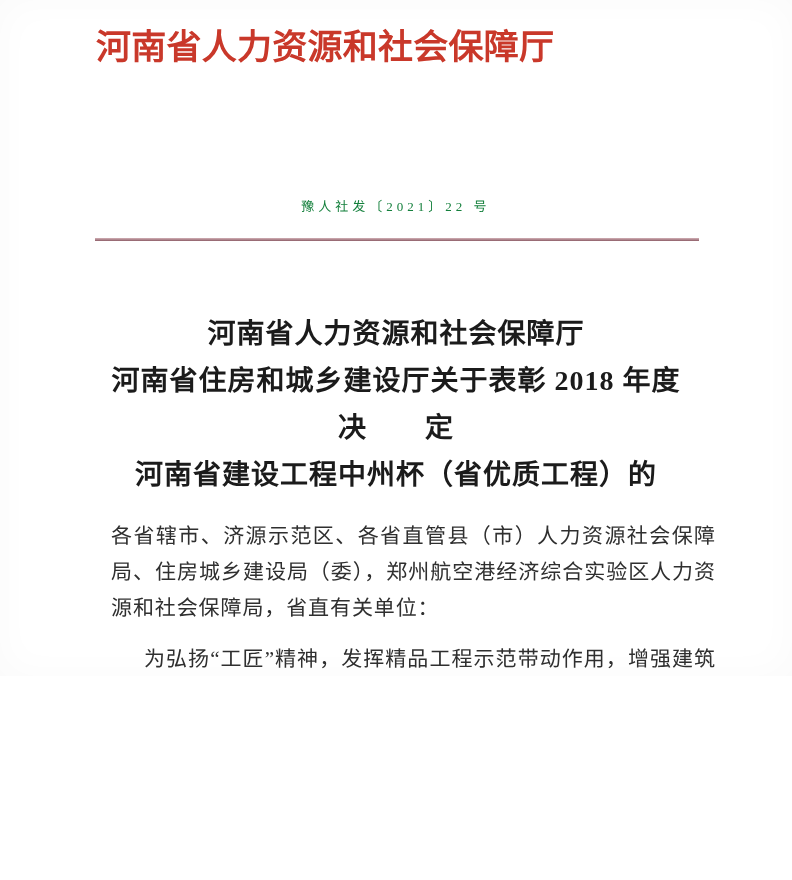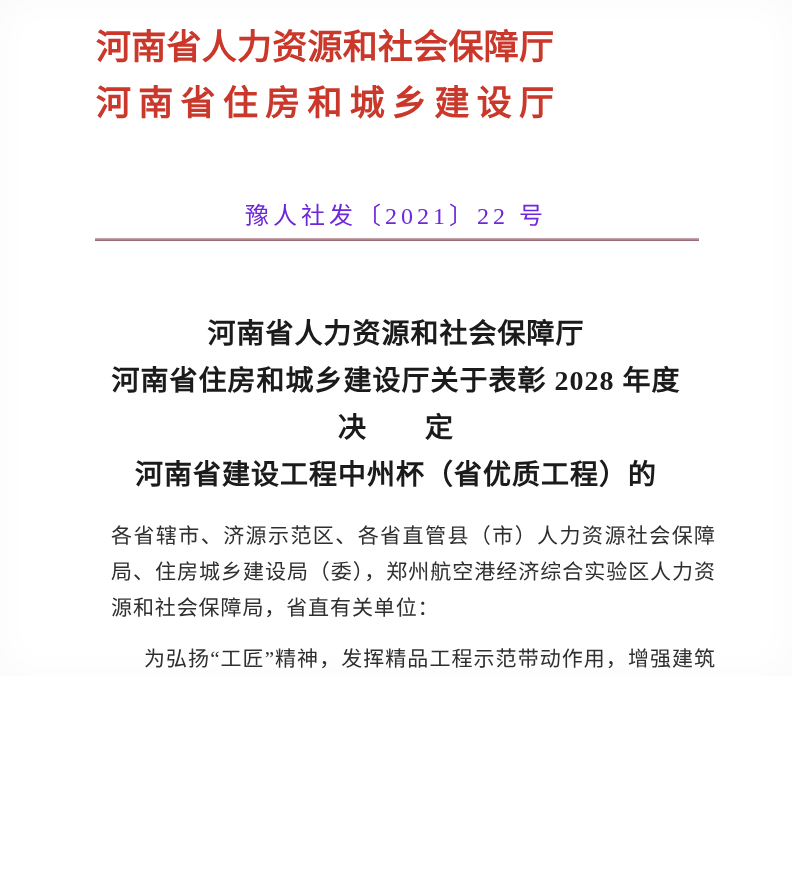--- a/index.html
+++ b/index.html
@@ -47,23 +47,23 @@
     white-space: nowrap;
   }
 
   
   .doc-number {
     position: absolute;
     top: 196px;
     left: 0;
     width: 100%;
     text-align: center;
-    font-size: 24px;
+    font-size: 13px;
     letter-spacing: 4px;
-    color: #6d28d9;
+    color: #15803d;
   }
 
   
   .red-rule {
     position: absolute;
     top: 238px;
     left: 95px;
     width: 604px;
     height: 3px;
     background: linear-gradient(to bottom, #d2b0b6, #8e5e68);
@@ -140,31 +140,30 @@
   }
 </style>
 </head>
 <body>
 
 <div class="page">
 
   <header class="letterhead">
     <div class="agency-names">
       <div class="agency-line">河南省人力资源和社会保障厅</div>
-      <div class="agency-line">河南省住房和城乡建设厅</div>
     </div>
   </header>
 
   <div class="doc-number">豫人社发〔2021〕22 号</div>
 
   <div class="red-rule"></div>
 
   <div class="doc-title">
     <div class="title-line">河南省人力资源和社会保障厅</div>
-    <div class="title-line">河南省住房和城乡建设厅关于表彰 2028 年度</div>
+    <div class="title-line">河南省住房和城乡建设厅关于表彰 2018 年度</div>
     <div class="title-line">决　　定</div>
     <div class="title-line">河南省建设工程中州杯（省优质工程）的</div>
   </div>
 
   <main class="body-text">
     <p class="addressee">各省辖市、济源示范区、各省直管县（市）人力资源社会保障局、住房城乡建设局（委），郑州航空港经济综合实验区人力资源和社会保障局，省直有关单位：</p>
     <p class="indented">为弘扬“工匠”精神，发挥精品工程示范带动作用，增强建筑企业创新力和竞争力，促进我省建筑业转型发展，提升工程质量整体水平，不断满足人民群众对美好生活的向往，省人力资源</p>
   </main>
 
   <div class="page-number">— 1 —</div>

